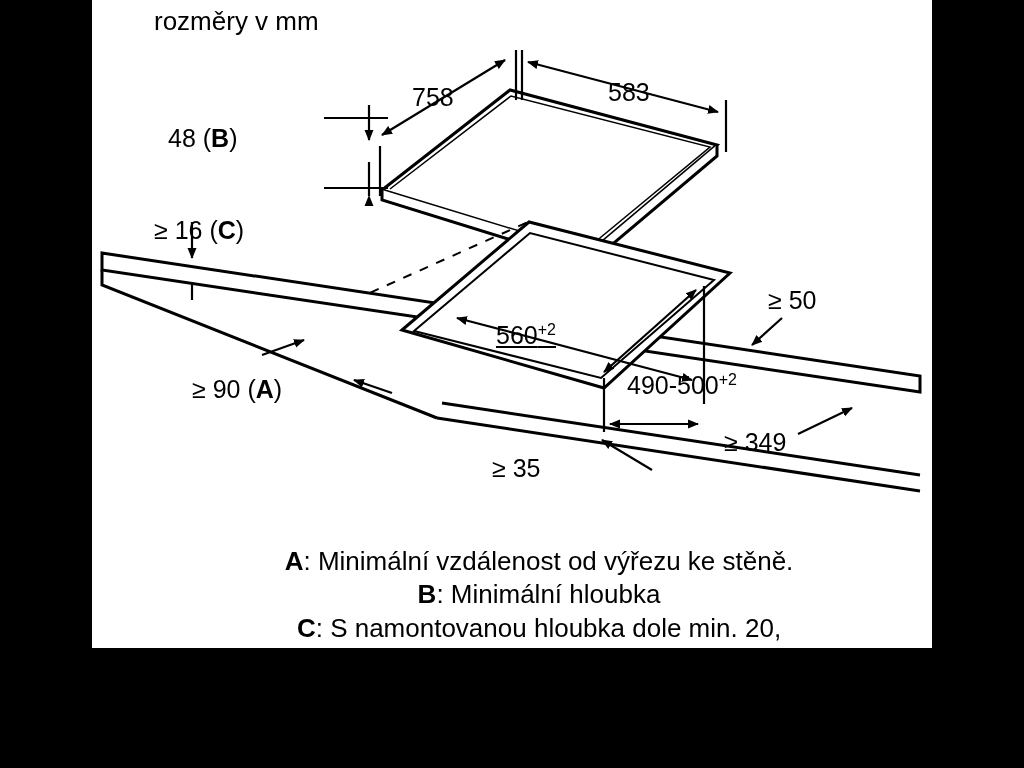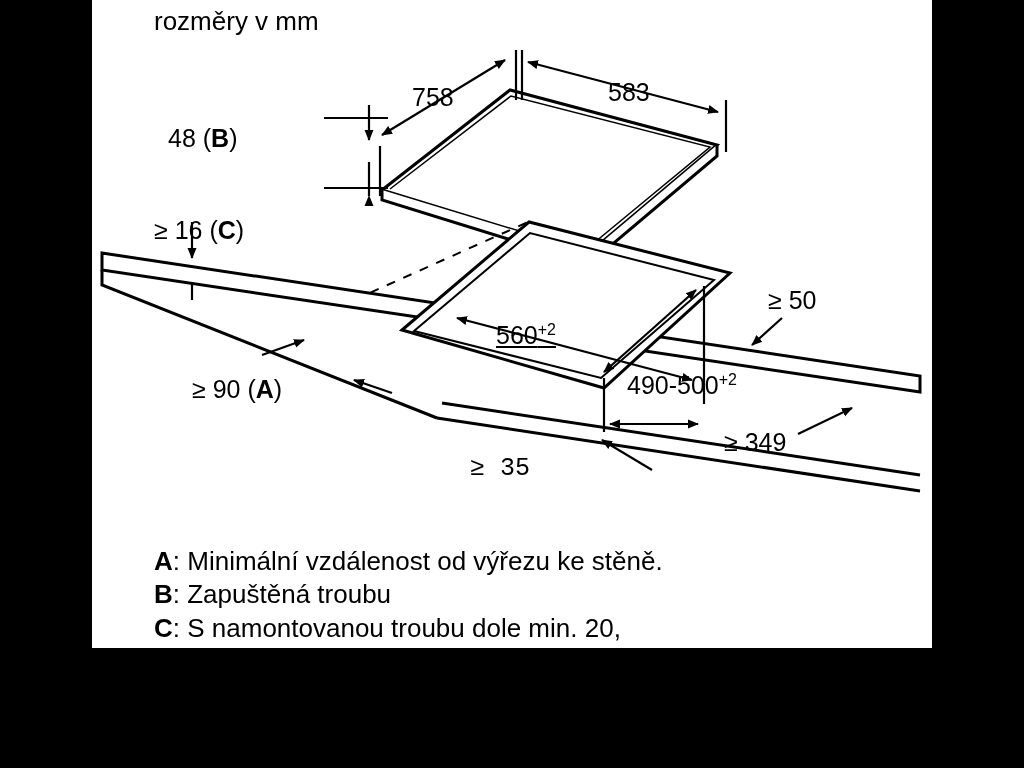--- a/index.html
+++ b/index.html
@@ -48,20 +48,21 @@
     left: 62px;
     top: 545px;
     width: 770px;
     color: #000000;
     font-size: 26px;
     line-height: 1.28;
   }
   .legend .row {
     display: block;
     white-space: normal;
+    text-align: center;
   }
   .legend .key { font-weight: bold; }
   .legend .cont { display: block; padding-left: 48px; text-decoration: underline; }
   b { font-weight: bold; }
 </style>
 </head>
 <body>
 
 <div id="page">
   <div id="canvas">
@@ -169,25 +170,25 @@
 
     <div class="lbl" style="left:76px; top:126px;"><span>48 (<b>B</b>)</span></div>
     <div class="lbl" style="left:62px; top:218px;text-align:right;">≥ 16 (<b>C</b>)</div>
     <div class="lbl" style="left:100px; top:377px;">≥ 90 (<b>A</b>)</div>
 
     <div class="lbl" style="left:404px; top:322px;text-decoration:underline;"><span>560</span><span class="sup">+2</span></div>
 
     <div class="lbl" style="left:535px; top:372px;text-align:right;"><span>490-500</span><span class="sup">+2</span></div>
 
     <div class="lbl" style="left:648px; top:288px;margin-left:28px;">≥ 50</div>
-    <div class="lbl" style="left:378px; top:456px;font-family:Liberation Mono, monospace;">≥ 35</div>
+    <div class="lbl" style="left:400px; top:456px;">≥ 35</div>
     <div class="lbl" style="left:632px; top:430px;">≥ 349</div>
 
     <div class="legend">
       <span class="row"><span class="key">A</span><span>: </span><span>Minimální vzdálenost od výřezu ke stěně.</span></span>
-      <span class="row"><span class="key">B</span><span>: </span><span>Zapuštěná troubu</span></span>
-      <span class="row"><span class="key">C</span><span>: </span><span>S namontovanou troubu dole min. 20,</span>
+      <span class="row"><span class="key">B</span><span>: </span><span>Minimální hloubka</span></span>
+      <span class="row"><span class="key">C</span><span>: </span><span>S namontovanou hloubka dole min. 20,</span>
         <span class="cont">případně více; viz prostorové požadavky</span>
       </span>
     </div>
 
   </div>
 </div>
 
 </body></html>

